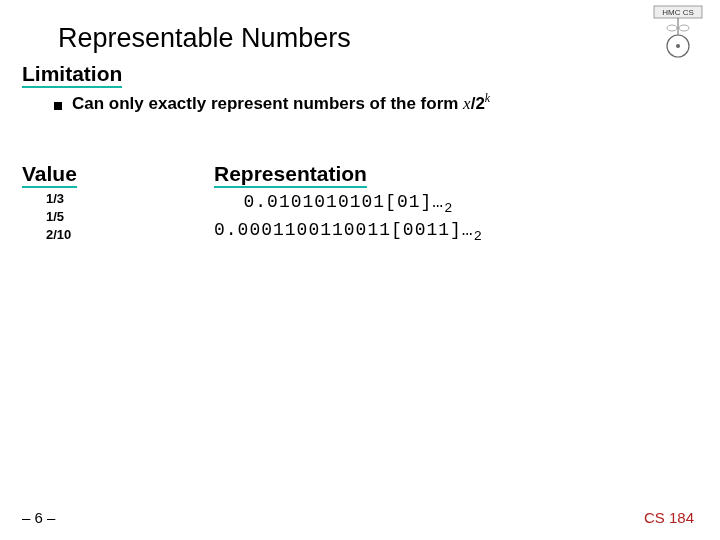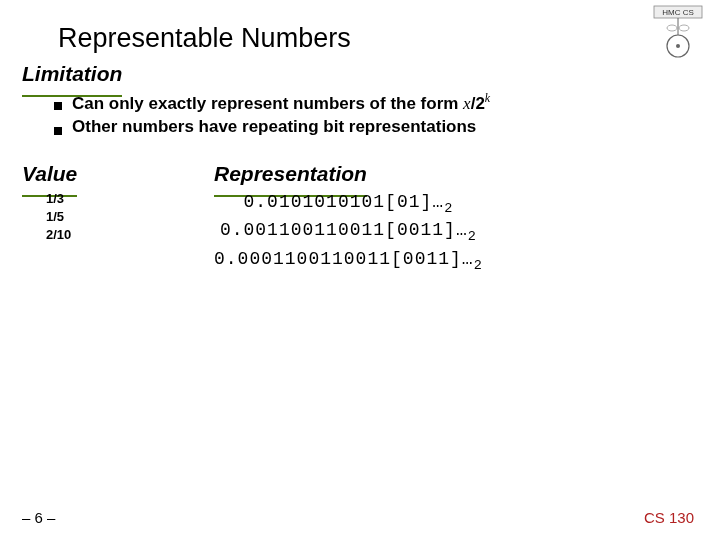--- a/index.html
+++ b/index.html
@@ -29,24 +29,23 @@
     font-size: 8px;
     color: #555;
     text-align: center;
   }
   .logo svg { display: block; }
   .section-heading {
     position: absolute;
     font-size: 21px;
     font-weight: bold;
     color: #000;
-    border-bottom: 2px solid #4d7c0f;
+    border-bottom: 2px solid #14b8a6;
     line-height: 1.1;
-    padding-bottom: 10px;
-    font-style: italic;
+    padding-bottom: 1px;
   }
   .limitation-heading { top: 62px; left: 22px; }
   .value-heading { top: 162px; left: 22px; }
   .repr-heading { top: 162px; left: 214px; }
   .bullets {
     position: absolute;
     top: 90px;
     left: 54px;
     font-size: 17px;
     font-weight: bold;
@@ -115,35 +114,30 @@
 
 <div class="section-heading limitation-heading">Limitation</div>
 
 <div class="bullets">
   <div class="row">
     <div class="sq"></div>
     <div>
       <span>Can only exactly represent numbers of the form </span><span class="italic">x</span><span>/2</span><sup class="italic">k</sup>
     </div>
   </div>
-  <div class="row">
-    <div class="sq"></div>
-    <div>Other numbers have repeating bit representations</div>
-  </div>
 </div>
 
 <div class="section-heading value-heading">Value</div>
 <div class="section-heading repr-heading">Representation</div>
 
 <div class="value-col">
   <div>1/3</div>
   <div>1/5</div>
   <div>2/10</div>
 </div>
 
 <div class="repr-col">
   <div><span class="mono">0.0101010101[01]…</span><sub>2</sub></div>
-  <div><span class="mono">0.001100110011[0011]…</span><sub>2</sub></div>
   <div><span class="mono">0.0001100110011[0011]…</span><sub>2</sub></div>
 </div>
 
 <div class="page-num">– 6 –</div>
-<div class="course">CS 130</div>
+<div class="course">CS 184</div>
 
 </body></html>

